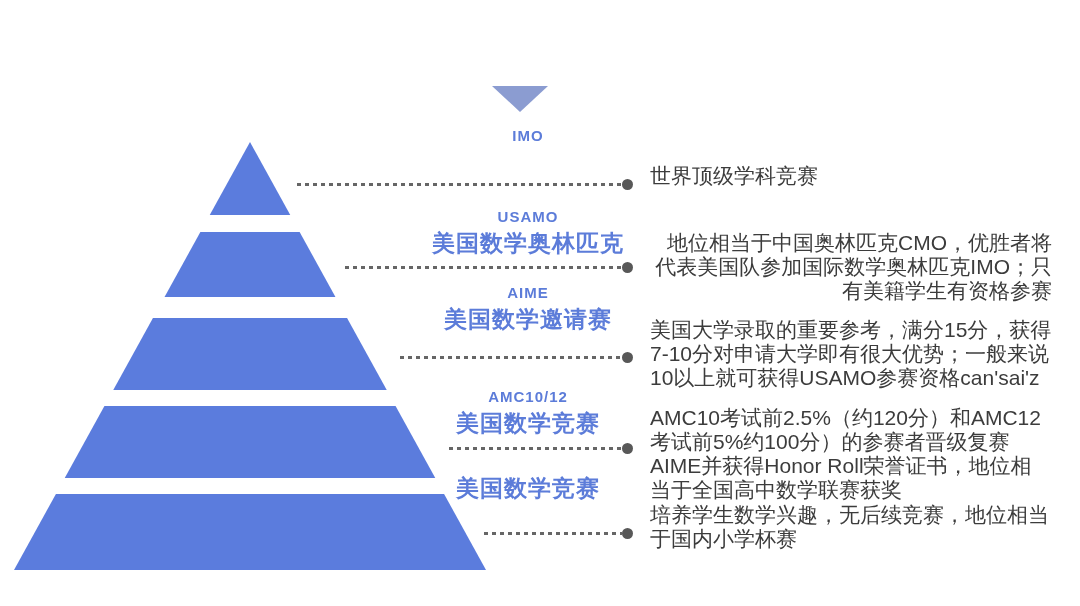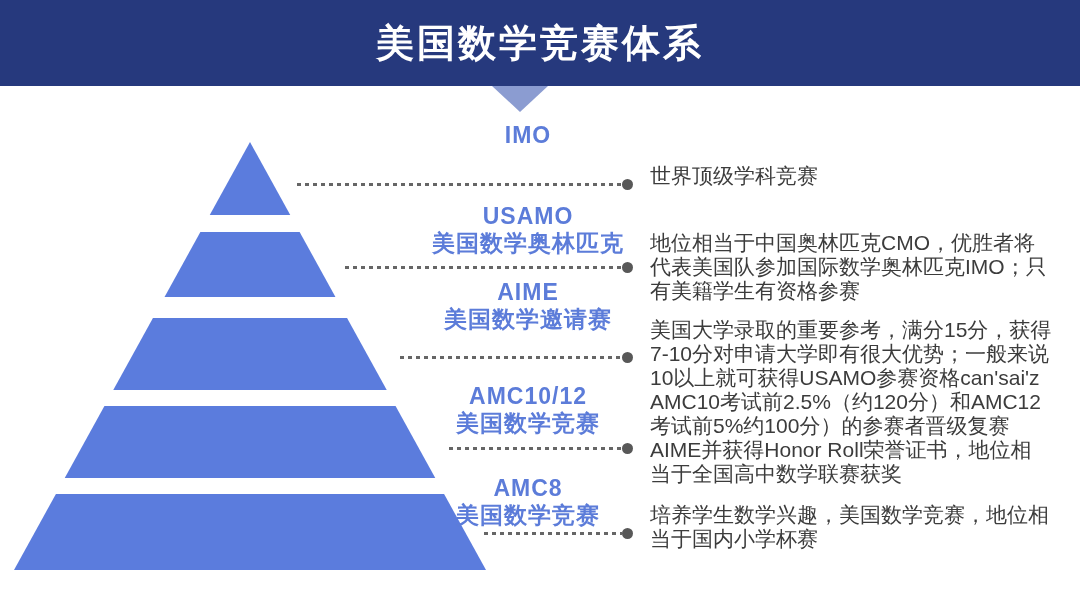--- a/index.html
+++ b/index.html
@@ -20,43 +20,40 @@
     position:absolute;left:492px;top:86px;width:0;height:0;
     border-left:28px solid transparent;
     border-right:28px solid transparent;
     border-top:26px solid var(--arrow);
   }
   .pyramid-svg{position:absolute;left:0;top:0;}
   .level-label{
     position:absolute;left:378px;width:300px;text-align:center;
     color:var(--label-blue);font-weight:bold;line-height:27px;
   }
-  .level-code{font-size:23px;letter-spacing:1px;}
+  .level-code{font-size:15px;letter-spacing:1px;}
   .level-cn{font-size:23px;letter-spacing:1px;}
   .dotted-line{
     position:absolute;height:3px;
     background:repeating-linear-gradient(90deg,var(--connector) 0 4px,transparent 4px 8px);
   }
   .dot{
     position:absolute;width:11px;height:11px;border-radius:50%;
     background:var(--dot);
   }
   .level-desc{
     position:absolute;left:650px;width:402px;
     color:var(--desc-text);font-size:21px;line-height:24px;
   }
 </style>
 </head>
 <body>
 
 <div class="canvas" style="--banner-bg: #26397D; --arrow: #8B9CD1; --label-blue: #5C7CD9; --desc-text: #3C3C3C; --connector: #666666; --dot: #585858;">
 
-  <div class="banner">
-    <div class="banner-title">美国数学竞赛体系</div>
-  </div>
   <div class="banner-arrow"></div>
 
   <svg class="pyramid-svg" id="pyramid" width="500" height="606" viewBox="0 0 500 606" xmlns="http://www.w3.org/2000/svg">
       <polygon points="250,142 290.25233644859816,215 209.74766355140187,215" fill="#5B7CDD"></polygon>
       <polygon points="200.37383177570092,232 299.6261682242991,232 335.46728971962614,297 164.53271028037383,297" fill="#5B7CDD"></polygon>
       <polygon points="152.9532710280374,318 347.0467289719626,318 386.74766355140184,390 113.25233644859813,390" fill="#5B7CDD"></polygon>
       <polygon points="104.42990654205607,406 395.5700934579439,406 435.2710280373832,478 64.72897196261684,478" fill="#5B7CDD"></polygon>
       <polygon points="55.906542056074784,494 444.0934579439252,494 486,570 14,570" fill="#5B7CDD"></polygon>
     </svg>
 
@@ -70,47 +67,46 @@
       <div class="level-desc" style="top: 164px;">世界顶级学科竞赛</div>
     </div>
 
     <div>
       <div class="level-label" style="top: 203px;">
         <div class="level-code">USAMO</div>
         <div class="level-cn">美国数学奥林匹克</div>
       </div>
       <div class="dotted-line" style="left: 345px; top: 266px; width: 277px;"></div>
       <div class="dot" style="left: 622px; top: 262px;"></div>
-      <div class="level-desc" style="top: 231px;">地位相当于中国奥林匹克CMO，优胜者将代表美国队参加国际数学奥林匹克IMO；只有美籍学生有资格参赛</div>
+      <div class="level-desc" style="top: 231px; text-align: right;">地位相当于中国奥林匹克CMO，优胜者将代表美国队参加国际数学奥林匹克IMO；只有美籍学生有资格参赛</div>
     </div>
 
     <div>
       <div class="level-label" style="top: 279px;">
         <div class="level-code">AIME</div>
         <div class="level-cn">美国数学邀请赛</div>
       </div>
       <div class="dotted-line" style="left: 400px; top: 356px; width: 222px;"></div>
       <div class="dot" style="left: 622px; top: 352px;"></div>
       <div class="level-desc" style="top: 318px;">美国大学录取的重要参考，满分15分，获得7-10分对申请大学即有很大优势；一般来说10以上就可获得USAMO参赛资格can'sai'z</div>
     </div>
 
     <div>
       <div class="level-label" style="top: 383px;">
         <div class="level-code">AMC10/12</div>
         <div class="level-cn">美国数学竞赛</div>
       </div>
       <div class="dotted-line" style="left: 449px; top: 447px; width: 173px;"></div>
       <div class="dot" style="left: 622px; top: 443px;"></div>
-      <div class="level-desc" style="top: 390px;">AMC10考试前2.5%（约120分）和AMC12考试前5%约100分）的参赛者晋级复赛AIME并获得Honor Roll荣誉证书，地位相当于全国高中数学联赛获奖</div>
+      <div class="level-desc" style="top: 406px;">AMC10考试前2.5%（约120分）和AMC12考试前5%约100分）的参赛者晋级复赛AIME并获得Honor Roll荣誉证书，地位相当于全国高中数学联赛获奖</div>
     </div>
 
     <div>
       <div class="level-label" style="top: 475px;">
-        <div class="level-code">AMC8</div>
         <div class="level-cn">美国数学竞赛</div>
       </div>
       <div class="dotted-line" style="left: 484px; top: 532px; width: 138px;"></div>
       <div class="dot" style="left: 622px; top: 528px;"></div>
-      <div class="level-desc" style="top: 503px;">培养学生数学兴趣，美国数学竞赛，地位相当于国内小学杯赛</div>
+      <div class="level-desc" style="top: 503px;">培养学生数学兴趣，无后续竞赛，地位相当于国内小学杯赛</div>
     </div>
   </div>
 
 </div>
 
 </body></html>

